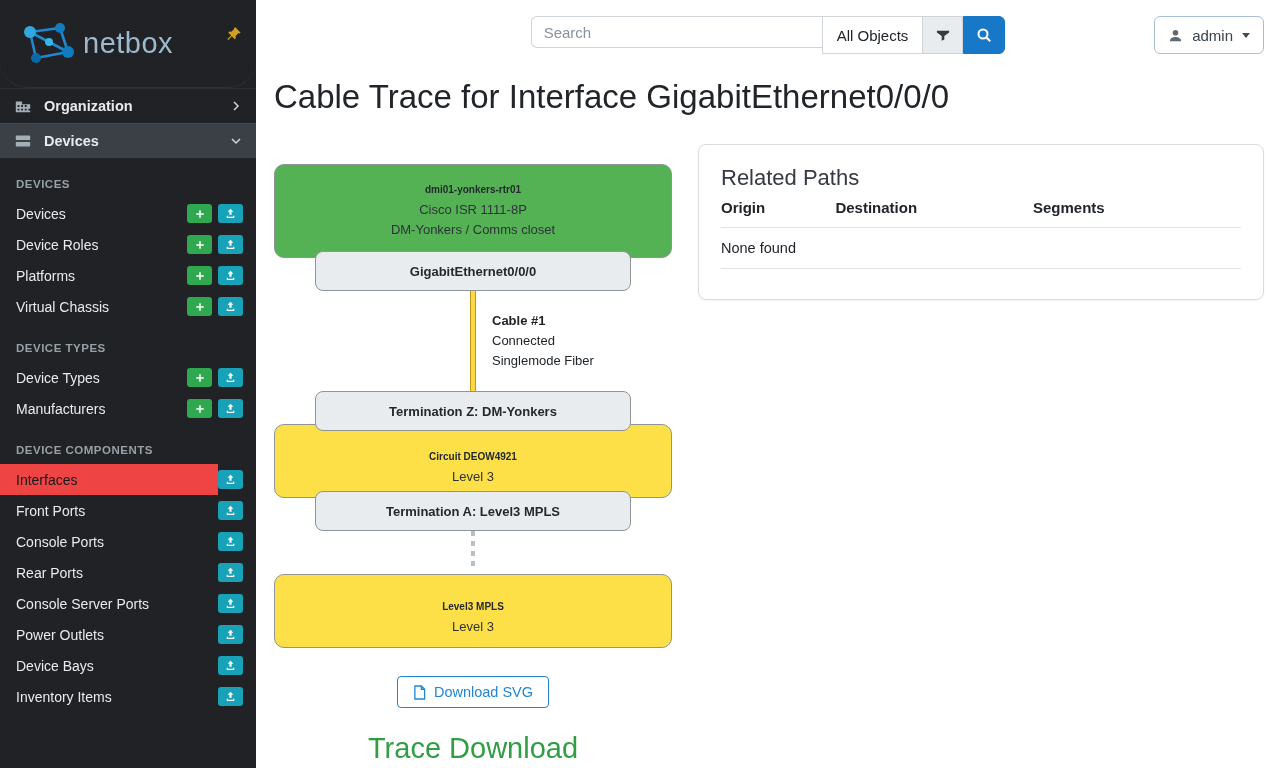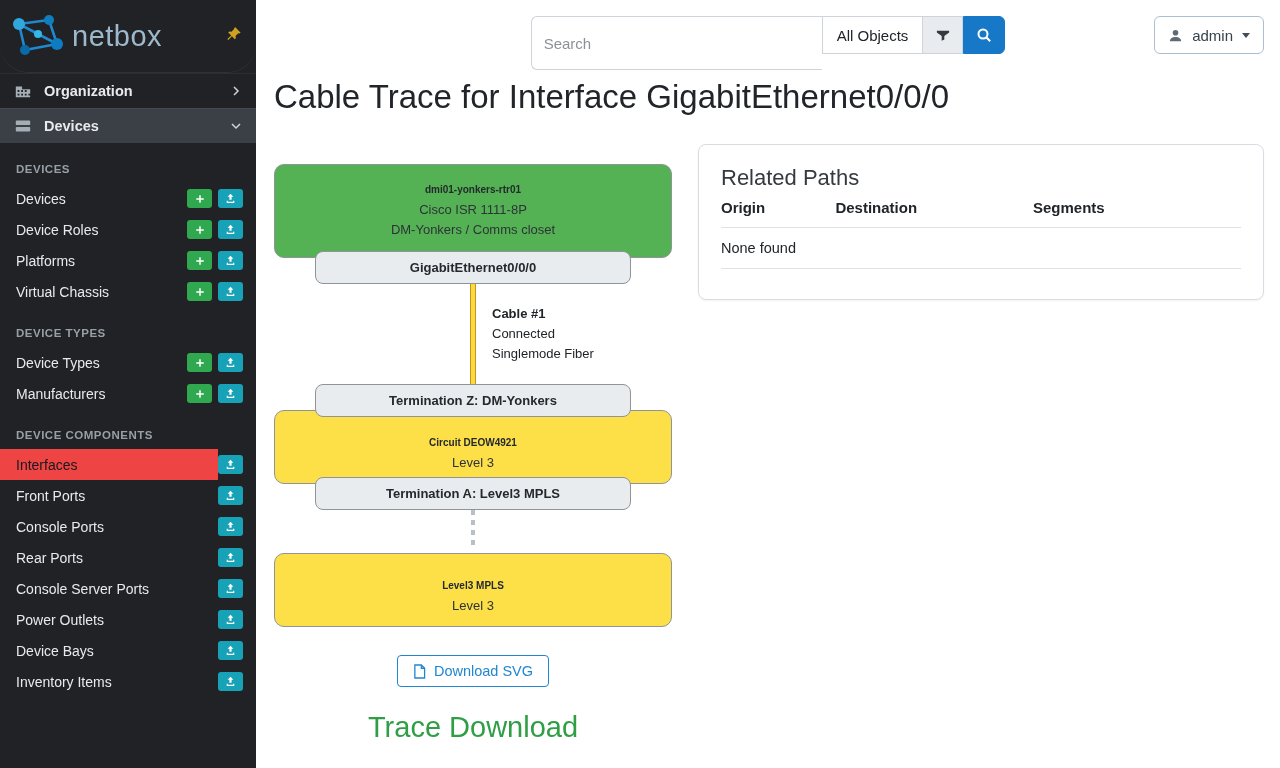--- a/index.html
+++ b/index.html
@@ -2,21 +2,21 @@
 <html><head>
 <meta charset="utf-8">
 <style>
   * { box-sizing: border-box; margin: 0; padding: 0; }
   html,body { width:1280px; height:768px; overflow:hidden; }
   body { font-family:"Liberation Sans", sans-serif; background:#fff; color:#212529; }
   .app { display:flex; width:1280px; height:768px; }
 
   
   .sidebar { width:256px; flex:0 0 256px; background:#202225; height:768px; position:relative; overflow:hidden; }
-  .brand { height:73px; display:flex; align-items:center; padding:0 14px 0 4px; border-bottom:1px solid rgba(255,255,255,.07); position:relative;border-radius:28px; }
+  .brand { height:88px; display:flex; align-items:center; padding:0 14px 0 15px; border-bottom:1px solid rgba(255,255,255,.07); position:relative;border-radius:28px; }
   .brand-logo { display:flex; align-items:center; gap:2px; text-decoration:none; cursor:pointer; }
   .brand-text { font-size:29px; color:#9db9cb; letter-spacing:.5px; }
   .pin { position:absolute; right:14px; top:26px; cursor:pointer; }
 
   .nav-group { height:35px; display:flex; align-items:center; gap:12px; padding:0 14px; color:#e8eaed; font-size:14.5px; cursor:pointer; border-top:1px solid rgba(255,255,255,.05); }
   .nav-group.active { background:#3a4046; }
   .nav-group .glabel { flex:1; font-weight:600; }
   .gicon { display:flex; }
   .chev { display:flex; }
 
@@ -27,40 +27,40 @@
   .side-item.active .si-main { background:#ef4444; color:#16191d; }
   .si-actions { display:flex; gap:6px; padding-right:13px; }
   .mini { width:25px; height:19px; border:none; border-radius:3px; display:flex; align-items:center; justify-content:center; cursor:pointer; padding:0; }
   .mini.add { background:#2fa84f; }
   .mini.imp { background:#17a2b8; }
 
   
   .main { flex:1; display:flex; flex-direction:column; background:#fff; overflow:hidden; }
   .topbar { height:70px; display:flex; align-items:center; position:relative; flex:0 0 70px; }
   .search-group { display:flex; margin:0 auto; height:38px; }
-  .search-input { width:291px; height:54px; border:1px solid #ced4da; border-right:0; border-radius:6px 0 0 6px; padding:0 12px; font-size:15px; font-family:"Liberation Sans",sans-serif; color:#212529; outline:none; }
+  .search-input { width:291px; height:32px; border:1px solid #ced4da; border-right:0; border-radius:6px 0 0 6px; padding:0 12px; font-size:15px; font-family:"Liberation Sans",sans-serif; color:#212529; outline:none; }
   .search-input::placeholder { color:#8a9299; }
   .scope-btn { height:38px; border:1px solid #ced4da; background:#fff; padding:0 14px; font-size:15px; color:#212529; cursor:pointer; font-family:"Liberation Sans",sans-serif; }
   .filter-btn { height:38px; width:40px; border:1px solid #ced4da; border-left:0; background:#e9ecef; display:flex; align-items:center; justify-content:center; cursor:pointer; }
   .search-btn { height:38px; width:42px; border:1px solid #1778c8; background:#1778c8; border-radius:0 6px 6px 0; display:flex; align-items:center; justify-content:center; cursor:pointer; }
   .user-btn { position:absolute; right:16px; top:16px; height:38px; display:flex; align-items:center; gap:9px; padding:0 13px; background:#fff; border:1px solid #a9c0d4; border-radius:6px; font-size:15px; color:#37424a; cursor:pointer; font-family:"Liberation Sans",sans-serif; }
   .caret { width:0; height:0; border-left:4px solid transparent; border-right:4px solid transparent; border-top:5px solid #444b52; }
 
   
   .page-title { padding:8px 16px 0 18px; font-size:33px; font-weight:400; color:#212529; }
   .content-row { display:flex; align-items:flex-start; gap:26px; padding:28px 16px 0 18px; }
 
   
   .trace-col { width:398px; flex:0 0 398px; display:flex; flex-direction:column; align-items:center; margin-top:20px; }
   .parent { width:398px; border:1px solid #8f9498; border-radius:10px; text-align:center; position:relative; z-index:1; }
   .parent.green { background:#54b254; height:94px; padding-top:15px; }
   .parent.gray { background:#fde047; height:74px; padding-top:22px; }
   .pt { font-size:10px; font-weight:700; line-height:20px; color:#24292e; }
   .ps { font-size:13px; line-height:20px; color:#2e3338; }
-  .attach { width:316px; height:33px; background:#e9ecef; border:1px solid #8f9498; border-radius:8px; display:flex; align-items:center; justify-content:center; font-size:13px; font-weight:700; color:#24292e; position:relative; z-index:2; }
+  .attach { width:316px; height:40px; background:#e9ecef; border:1px solid #8f9498; border-radius:8px; display:flex; align-items:center; justify-content:center; font-size:13px; font-weight:700; color:#24292e; position:relative; z-index:2; }
   .attach.m-up { margin-top:-7px; }
   .cable-seg { width:100%; height:100px; position:relative; }
   .cable-line { position:absolute; left:50%; transform:translateX(-50%); top:0; bottom:0; width:6px; background:#ffd646; border-left:1px solid #bb9c16; border-right:1px solid #bb9c16; }
   .cable-info { position:absolute; left:calc(50% + 19px); top:20px; text-align:left; }
   .ci-title { font-size:13px; font-weight:700; line-height:20px; }
   .ci-line { font-size:13px; line-height:20px; }
   .dash-seg { width:4px; height:40px; background:repeating-linear-gradient(to bottom,#b9bfc4 0 5px,transparent 5px 10px); }
   .gap3 { margin-top:3px; }
   .dl-btn { margin-top:28px; display:inline-flex; align-items:center; gap:8px; padding:7px 15px; border:1px solid #2086d2; color:#2086d2; background:#fff; border-radius:4px; font-size:14.5px; cursor:pointer; font-family:"Liberation Sans",sans-serif; }
   .trace-status { margin-top:24px; font-size:29px; color:#2f9e44; text-align:center; }

